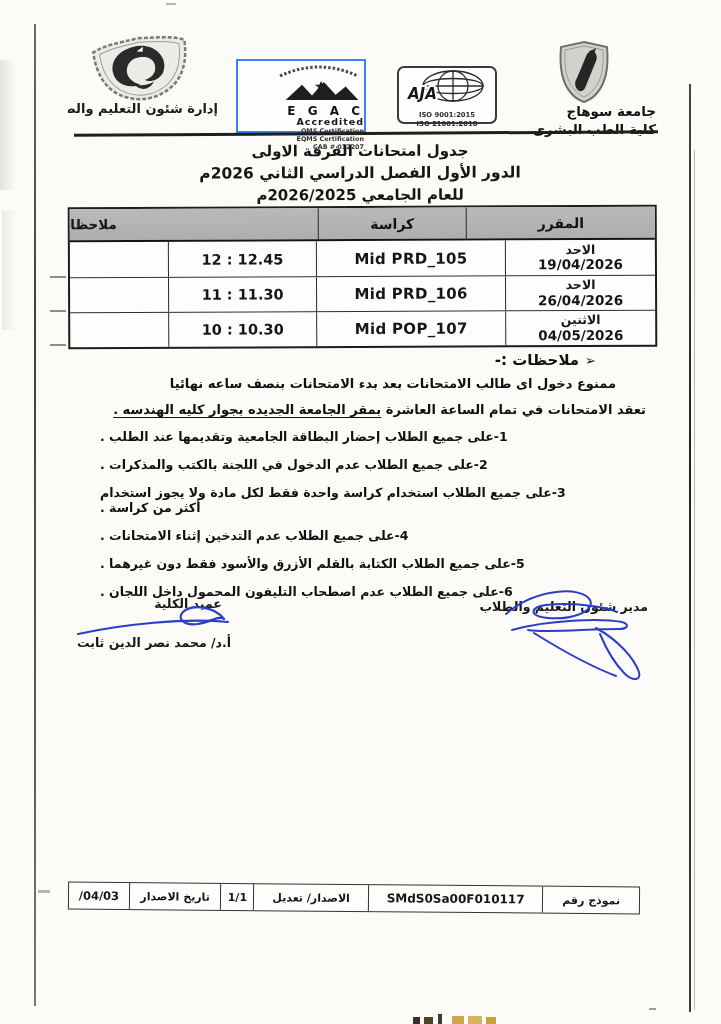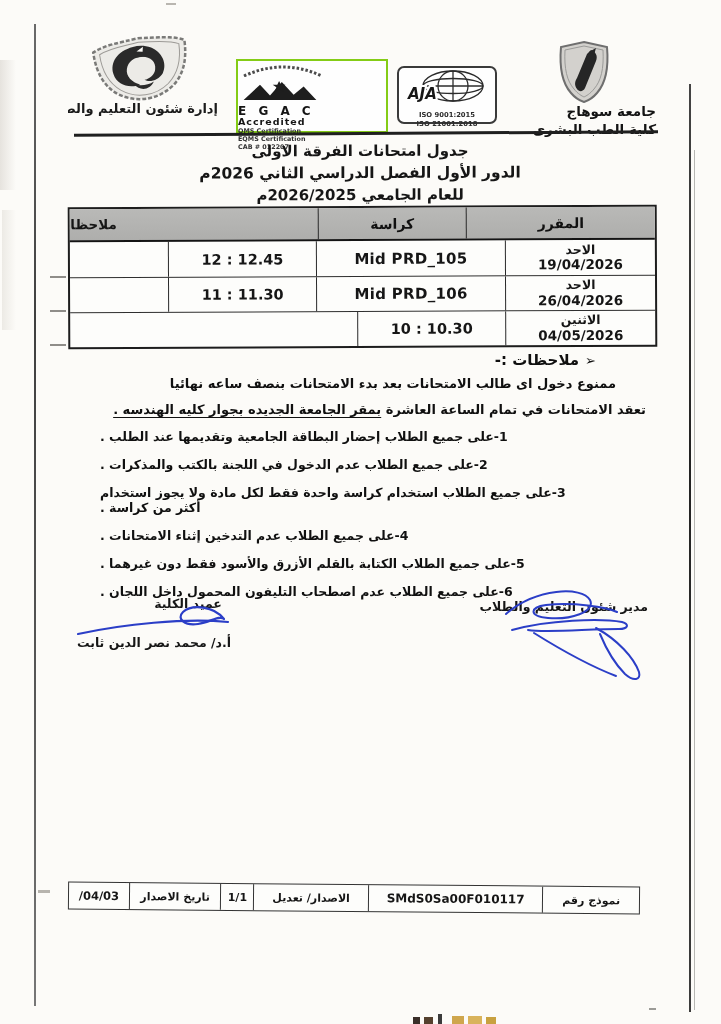--- a/index.html
+++ b/index.html
@@ -25,22 +25,22 @@
     background:linear-gradient(90deg,#eceae5,rgba(236,234,229,0)); }
   .topmark   { left:166px; top:3px; width:10px; height:2px; background:#b9b6b0; }
   .rowdash   { width:16px; height:2px; background:#8f8d89; }
   .footdash  { left:38px; top:890px; width:12px; height:3px; background:#b7b4ae; }
   .frag { bottom:0; }
 
   
   .emblem-left  { left:76px;  top:36px; }
   .dept-label   { left:68px;  top:101px; width:150px; text-align:right; direction:rtl;
                   font-size:13px; font-weight:bold; white-space:nowrap; overflow:hidden; color:#1b1b1b; }
-  .egac-box { left:236px; top:59px; width:152px; height:74px; border:2px solid #84cc16;
-              background:#fefefe; text-align:left; padding-top:1px; }
+  .egac-box { left:236px; top:59px; width:130px; height:74px; border:2px solid #3b82f6;
+              background:#fefefe; text-align:right; padding-top:1px; }
   .egac-name { font-size:12px; font-weight:bold; letter-spacing:4px; line-height:1.0; color:#151515; }
   .egac-accredited { font-size:9.5px; font-weight:bold; letter-spacing:1px; line-height:1.05; color:#151515; }
   .egac-small { font-size:6.4px; font-weight:bold; line-height:1.25; color:#333; }
   .aja-box { left:397px; top:66px; width:100px; height:58px; border:2px solid #3a3a3a;
              border-radius:7px; background:#fefefe; text-align:center; padding-top:1px; }
   .aja-iso { font-size:6.8px; font-weight:bold; line-height:1.3; color:#2c2c2c; }
   .shield-right { left:554px; top:40px; }
   .univ-label { left:516px; top:102px; width:140px; text-align:right; direction:rtl;
                 font-size:13.5px; font-weight:bold; line-height:1.35; color:#141414; }
   .header-rule { left:74px; top:132px; width:584px; height:3px; background:#1f1f1f;
@@ -217,20 +217,23 @@
     <div class="td col-time">
         <span class="time-val" dir="ltr">11 : 11.30</span>
       </div>
     <div class="td col-notes"></div>
   </div>
   <div class="trow tbody-row">
     <div class="td col-day">
       <span class="day-line">الاثنين</span>
       <span class="date-line" dir="ltr">04/05/2026</span>
     </div>
+    <div class="td col-course">
+        <span class="course-code" dir="ltr">Mid POP_107</span>
+      </div>
     <div class="td col-time">
         <span class="time-val" dir="ltr">10 : 10.30</span>
       </div>
     <div class="td col-notes"></div>
   </div>
 </div>
 <div class="abs rowdash" style="left:50px; top:276px;"></div>
 <div class="abs rowdash" style="left:50px; top:310px;"></div>
 <div class="abs rowdash" style="left:50px; top:344px;"></div>
 

